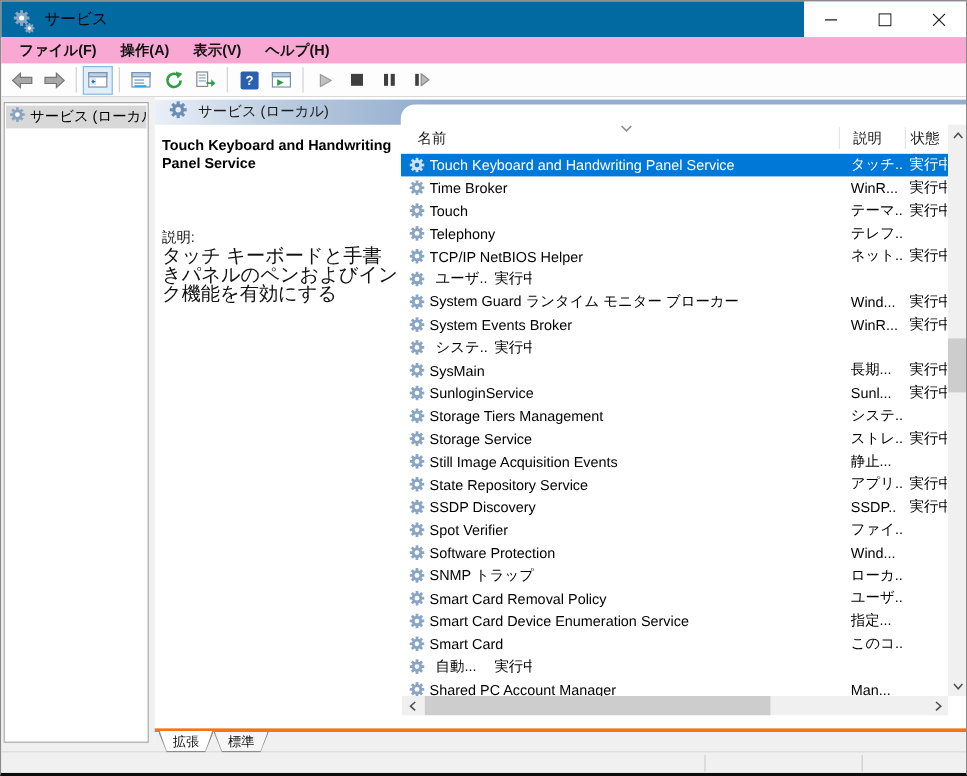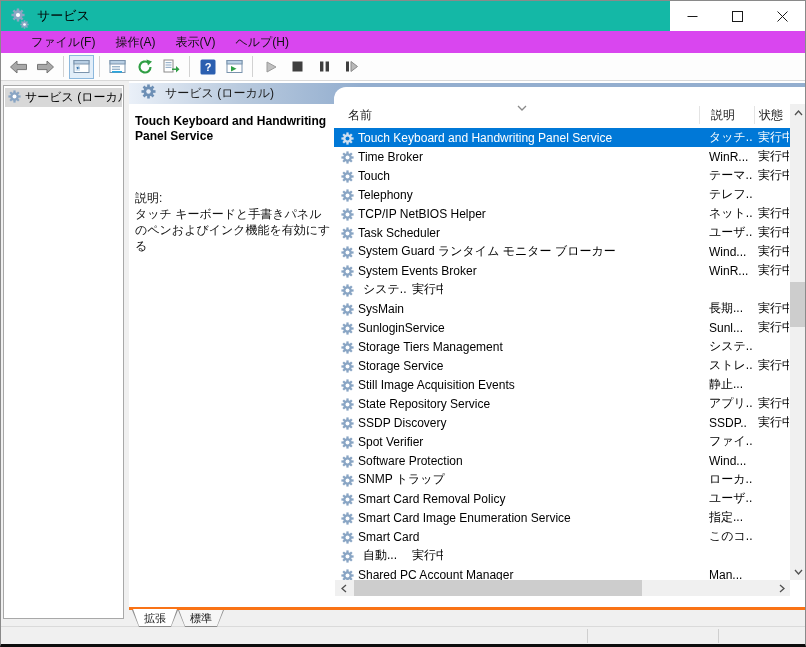--- a/index.html
+++ b/index.html
@@ -2,48 +2,48 @@
 <html><head>
 <meta charset="utf-8">
 <style>
   html,body{margin:0;padding:0;background:#cfcfcf;}
   *{box-sizing:border-box;font-family:"Liberation Sans","DejaVu Sans",sans-serif;}
   #window{
     position:relative;width:806px;height:647px;background:#f0f0f0;
     border:1px solid #8a8a8a;border-bottom:3px solid #0d0d0d;overflow:hidden;
   }
   
-  .titlebar{position:absolute;left:0;top:0;width:100%;height:30px;background:#14b8a6;display:flex;align-items:center;}
+  .titlebar{position:absolute;left:0;top:0;width:100%;height:30px;background:#0369a1;display:flex;align-items:center;}
   .title-icon{margin-left:10px;width:18px;height:16px;position:relative;flex:none;}
   .title-text{margin-left:8px;font-size:13px;color:#000;}
   .win-btns{position:absolute;right:0;top:0;height:30px;display:flex;}
   .win-btn{width:45px;height:30px;display:flex;align-items:center;justify-content:center;background:#fff;border:none;padding:0;}
   
-  .menubar{position:absolute;left:0;top:30px;width:100%;height:22px;background:#d946ef;display:flex;align-items:center;padding-left:20px;}
+  .menubar{position:absolute;left:0;top:30px;width:100%;height:22px;background:#f9a8d4;display:flex;align-items:center;padding-left:5px;font-weight:bold;}
   .menu-item{font-size:12px;color:#111;padding:3px 10px;}
   
   .toolbar{position:absolute;left:0;top:52px;width:100%;height:28px;background:#fdfdfd;border-bottom:1px solid #d9d9d9;display:flex;align-items:center;padding-left:4px;}
   .tb-btn{width:25px;height:24px;display:flex;align-items:center;justify-content:center;background:transparent;border:1px solid transparent;padding:0;margin:0 1px;}
   .tb-btn.pressed{background:#e2eef9;border:1px solid #8cb8dd;}
   .tb-sep{width:1px;height:21px;background:#d2d2d2;margin:0 4px;flex:none;}
   
   .main{position:absolute;left:0;top:80px;width:100%;height:545px;background:#f0f0f0;}
   .tree-panel{position:absolute;left:2px;top:4px;width:121px;height:534px;background:#fff;border:1px solid #a8a8a8;}
   .tree-item{margin:2px 1px 0 1px;height:19px;display:flex;align-items:center;background:#d8d8d8;padding-left:3px;}
   .tree-item .lbl{font-size:12px;margin-left:4px;white-space:nowrap;overflow:hidden;}
   .right-panel{position:absolute;left:128px;top:0;width:677px;height:545px;background:#ffffff;}
   .band{position:absolute;left:0;top:2px;width:100%;height:21px;
     background:linear-gradient(90deg,#eaf0f8 0px,#b9cade 110px,#93aecf 230px,#93aecf 100%);
     display:flex;align-items:center;z-index:1;}
   .band .lbl{font-size:12px;color:#1b1b1b;margin-left:9px;}
   .band svg{margin-left:12px;}
   .detail{position:absolute;left:6px;top:33px;width:198px;z-index:2;}
   .detail .svc-name{font-size:12px;font-weight:bold;color:#000;line-height:15px;}
   .detail .desc-label{font-size:12px;color:#111;margin-top:46px;line-height:16px;}
-  .detail .desc-text{font-size:12px;color:#111;line-height:16px;}
+  .detail .desc-text{font-size:16px;color:#111;line-height:16px;}
   
   .listbox{position:absolute;left:205px;top:6px;right:0;height:510px;background:#fff;border-top-left-radius:12px;z-index:3;}
   .lheader{position:absolute;left:0;top:17px;right:16px;height:22px;background:#fff;}
   .lheader .col-label{position:absolute;top:3px;font-size:12px;color:#1a1a1a;white-space:nowrap;}
   .lheader .col-name{left:14px;}
   .lheader .col-desc{left:377px;}
   .lheader .col-status{left:425px;}
   .hdr-div{position:absolute;top:2px;bottom:2px;width:1px;background:#e4e4e4;}
   .sort-chevron{position:absolute;left:182px;top:-6px;}
   .rows{position:absolute;left:0;top:41px;right:16px;height:452px;overflow:hidden;}
@@ -409,21 +409,20 @@
                     <g transform="rotate(45 8 8)">
                       <rect x="6.6" y="0.5" width="2.8" height="15"></rect>
                     </g>
                     <g transform="rotate(-45 8 8)">
                       <rect x="6.6" y="0.5" width="2.8" height="15"></rect>
                     </g>
                     <circle cx="8" cy="8" r="5.3"></circle>
                   </g>
                   <circle cx="8" cy="8" r="2.4" fill="#fff"></circle>
                 </svg></span>
-              <span class="c-name">Task Scheduler</span>
               <span class="c-desc">ユーザ...</span>
               <span class="c-status">実行中</span>
             </div>
             <div class="lrow">
               <span class="gear"><svg width="13" height="13" viewBox="0 0 16 16">
                   <g fill="#89a5c4">
                     <rect x="6.6" y="0.5" width="2.8" height="15"></rect>
                     <rect x="0.5" y="6.6" width="15" height="2.8"></rect>
                     <g transform="rotate(45 8 8)">
                       <rect x="6.6" y="0.5" width="2.8" height="15"></rect>
@@ -693,21 +692,21 @@
                     <g transform="rotate(45 8 8)">
                       <rect x="6.6" y="0.5" width="2.8" height="15"></rect>
                     </g>
                     <g transform="rotate(-45 8 8)">
                       <rect x="6.6" y="0.5" width="2.8" height="15"></rect>
                     </g>
                     <circle cx="8" cy="8" r="5.3"></circle>
                   </g>
                   <circle cx="8" cy="8" r="2.4" fill="#fff"></circle>
                 </svg></span>
-              <span class="c-name">Smart Card Image Enumeration Service</span>
+              <span class="c-name">Smart Card Device Enumeration Service</span>
               <span class="c-desc">指定...</span>
               <span class="c-status"></span>
             </div>
             <div class="lrow">
               <span class="gear"><svg width="13" height="13" viewBox="0 0 16 16">
                   <g fill="#89a5c4">
                     <rect x="6.6" y="0.5" width="2.8" height="15"></rect>
                     <rect x="0.5" y="6.6" width="15" height="2.8"></rect>
                     <g transform="rotate(45 8 8)">
                       <rect x="6.6" y="0.5" width="2.8" height="15"></rect>

